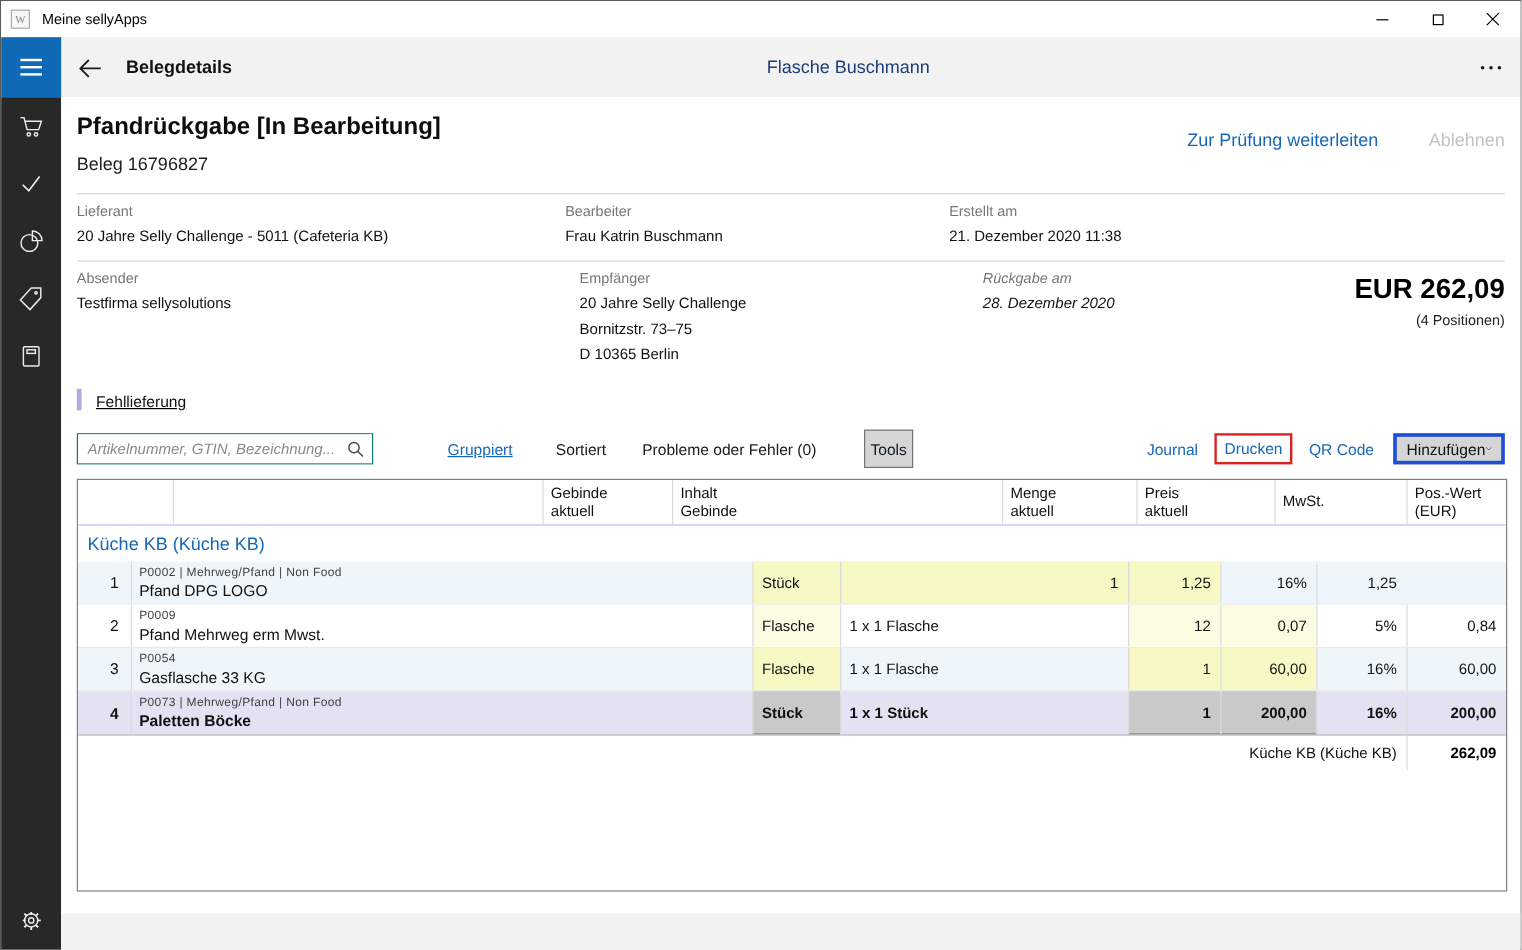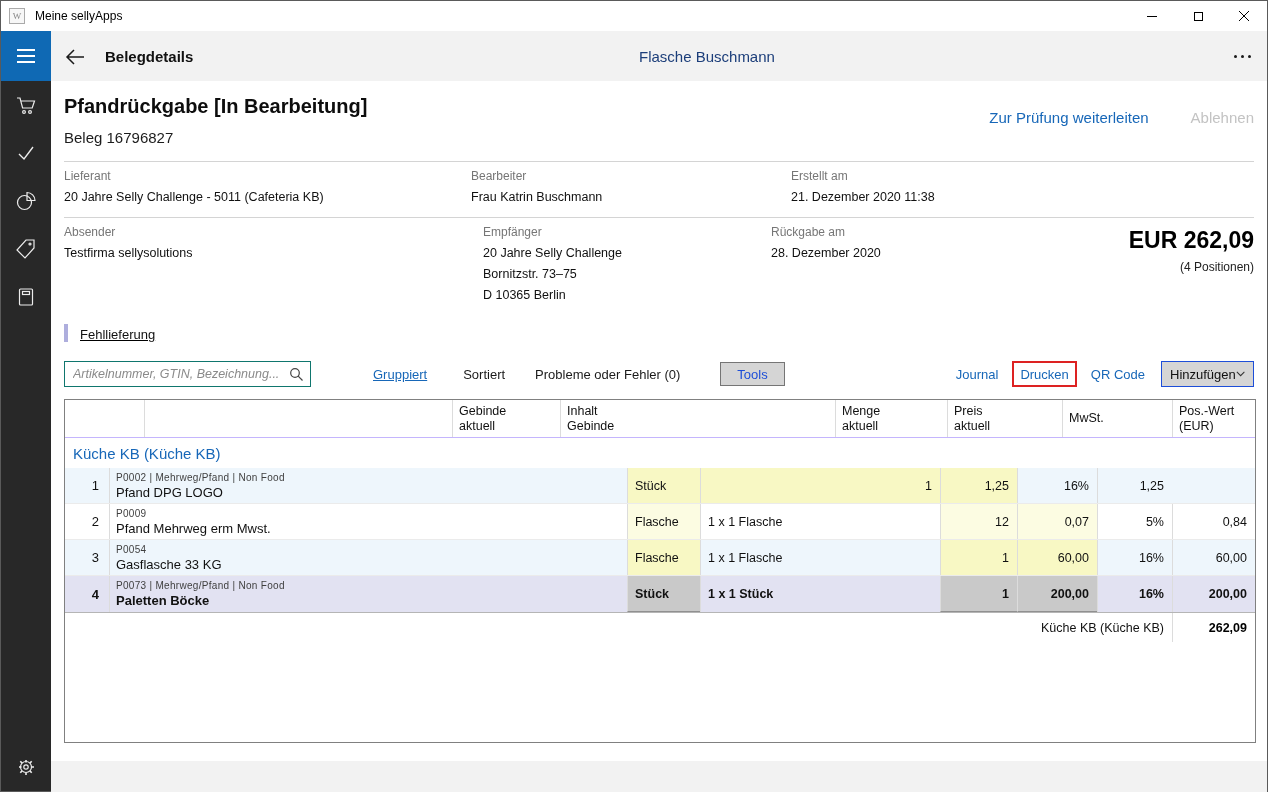--- a/index.html
+++ b/index.html
@@ -52,21 +52,21 @@
   .info-field { position:absolute; }
   .info-label { font-size:12px; color:#767676; line-height:14px; }
   .info-value { font-size:12.5px; color:#111; line-height:15px; margin-top:7px; }
   .info-lines div { font-size:12.5px; color:#111; line-height:21px; }
   .info-lines { margin-top:4px; }
   .f-lieferant { left:13px;  top:88px; }
   .f-bearbeiter{ left:420px; top:88px; }
   .f-erstellt  { left:740px; top:88px; }
   .f-absender  { left:13px;  top:144px; }
   .f-empfaenger{ left:432px; top:144px; }
-  .f-rueckgabe { left:720px; top:144px; }
+  .f-rueckgabe { left:768px; top:144px;font-style:italic; }
 
   .doc-total { position:absolute; right:13px; top:146px; text-align:right; }
   .total-amount { font-size:23px; font-weight:700; color:#000; line-height:26px; }
   .total-pos { font-size:12px; color:#222; margin-top:7px; }
 
   .flag { position:absolute; left:13px; top:243px; display:flex; align-items:flex-end;text-decoration:underline; }
   .flag-bar { width:4px; height:18px; background:#aeaedd; }
   .flag-label { margin-left:12px; font-size:13px; color:#111; }
 
   
@@ -74,26 +74,26 @@
   .search-box { position:relative; width:247px; height:26px; border:1px solid #0f766e; background:#fff; }
   .search-box input { width:100%; height:100%; border:none; outline:none; padding:0 28px 0 8px;
                       font-size:12.5px; font-style:italic; font-family:"Liberation Sans", sans-serif; color:#333; }
   .search-box input::placeholder { color:#8a8a8a; font-style:italic; }
   .search-glyph { position:absolute; right:6px; top:5px; }
   .tb-link { font-size:13px; color:#1767b8; }
   .tb-text { font-size:13px; color:#1a1a1a; }
   .grouped { margin-left:62px; text-decoration:underline; }
   .sorted { margin-left:36px; }
   .problems { margin-left:30px; }
-  .tools-btn { margin-left:40px; height:24px; padding:0 16px; background:#d5d5d5; border:1px solid #757575;
-               font-size:13px; color:#1d4ed8; display:flex; align-items:center; }
+  .tools-btn { margin-left:40px; height:32px; padding:0 4px; background:#d5d5d5; border:1px solid #757575;
+               font-size:13px; color:#0f172a; display:flex; align-items:center; }
   .tb-right { margin-left:auto; display:flex; align-items:center; }
   .print-box { margin-left:14px; border:2px solid #dd2222; padding:2px 6px; }
   .qr { margin-left:14px; }
-  .add-btn { margin-left:16px; width:93px; height:26px; background:#d5d5d5; border:1px solid #1d4ed8;
+  .add-btn { margin-left:16px; width:93px; height:26px; background:#d5d5d5; border:3px solid #1d4ed8;
              display:flex; align-items:center; justify-content:space-between; padding:0 8px; font-size:13px; color:#111; }
 
   
   .postable { position:absolute; left:13px; top:318px; width:1192px; height:344px;
               border:1px solid #808080; background:#fff; overflow:hidden; }
   .tgrid { display:grid; grid-template-columns:44px 1fr 73px 240px 77px 80px 75px 83px; }
   .thead { height:38px; border-bottom:1px solid #c4b5fd;gap:35px; }
   .th { display:flex; flex-direction:column; justify-content:center; padding-left:6px;
         font-size:12.5px; color:#111; line-height:15px; }
   .th + .th, .trow > div + div { border-left:1px solid #dcdcdc; }

